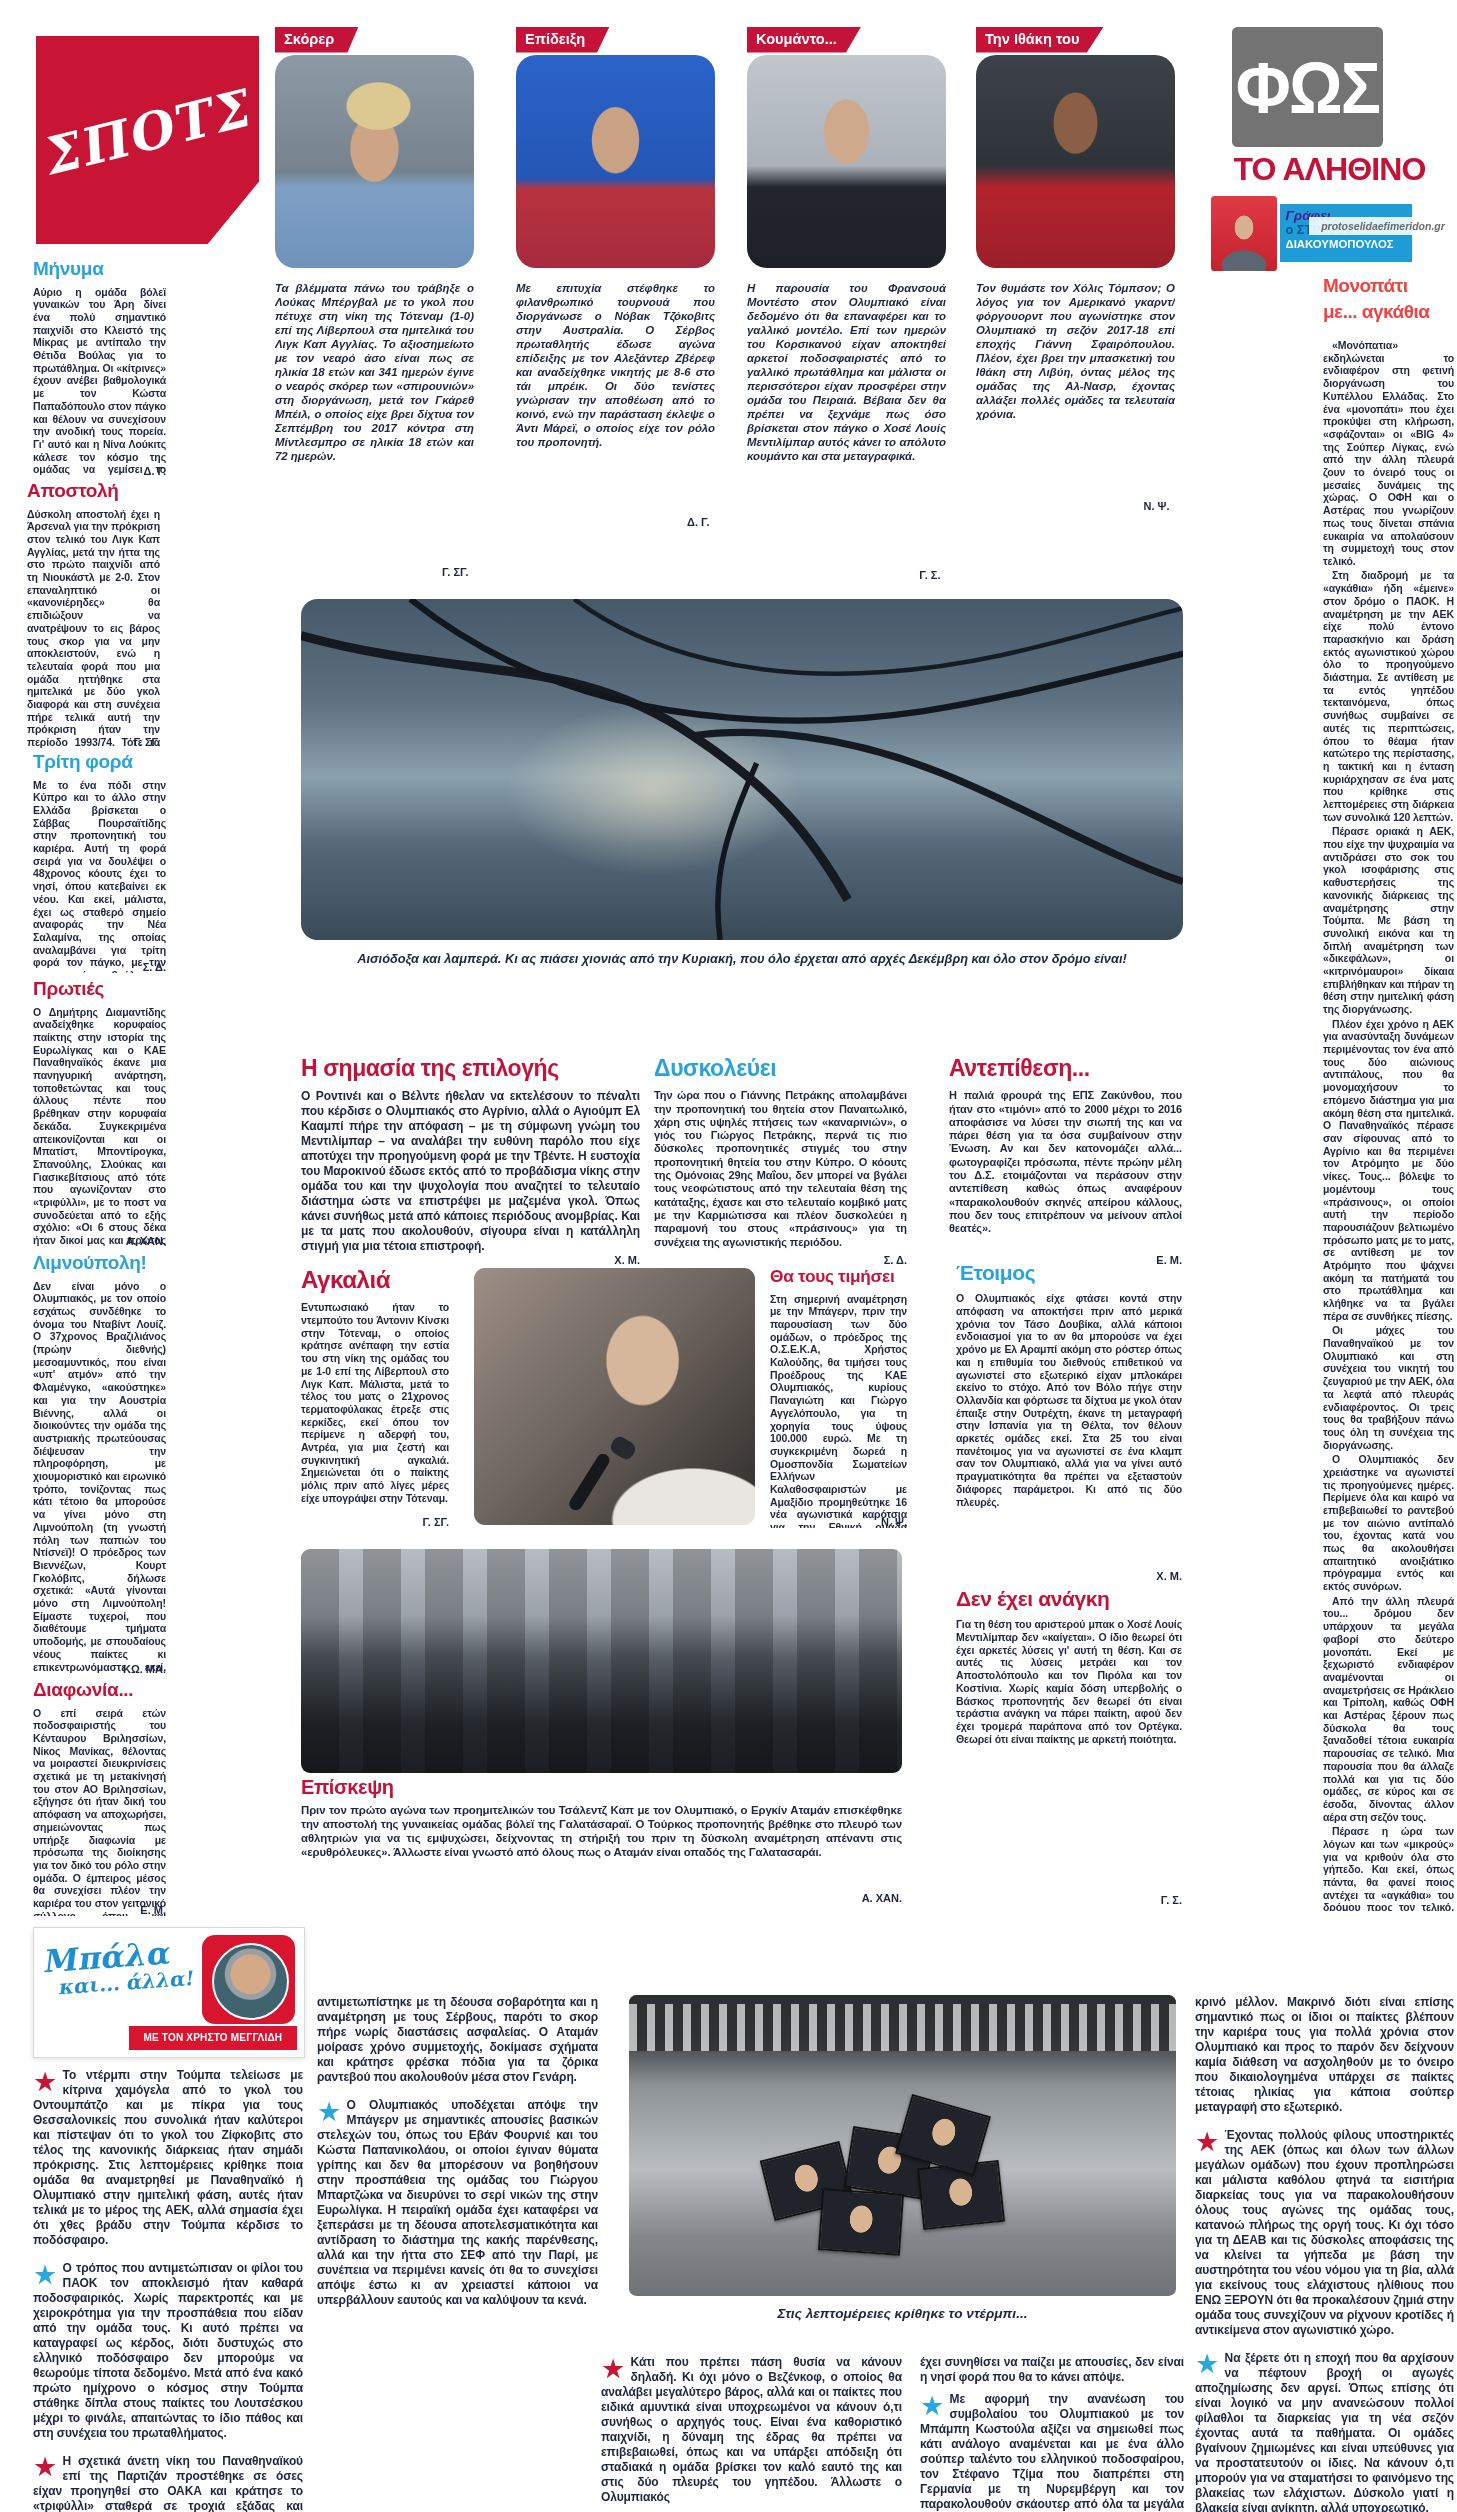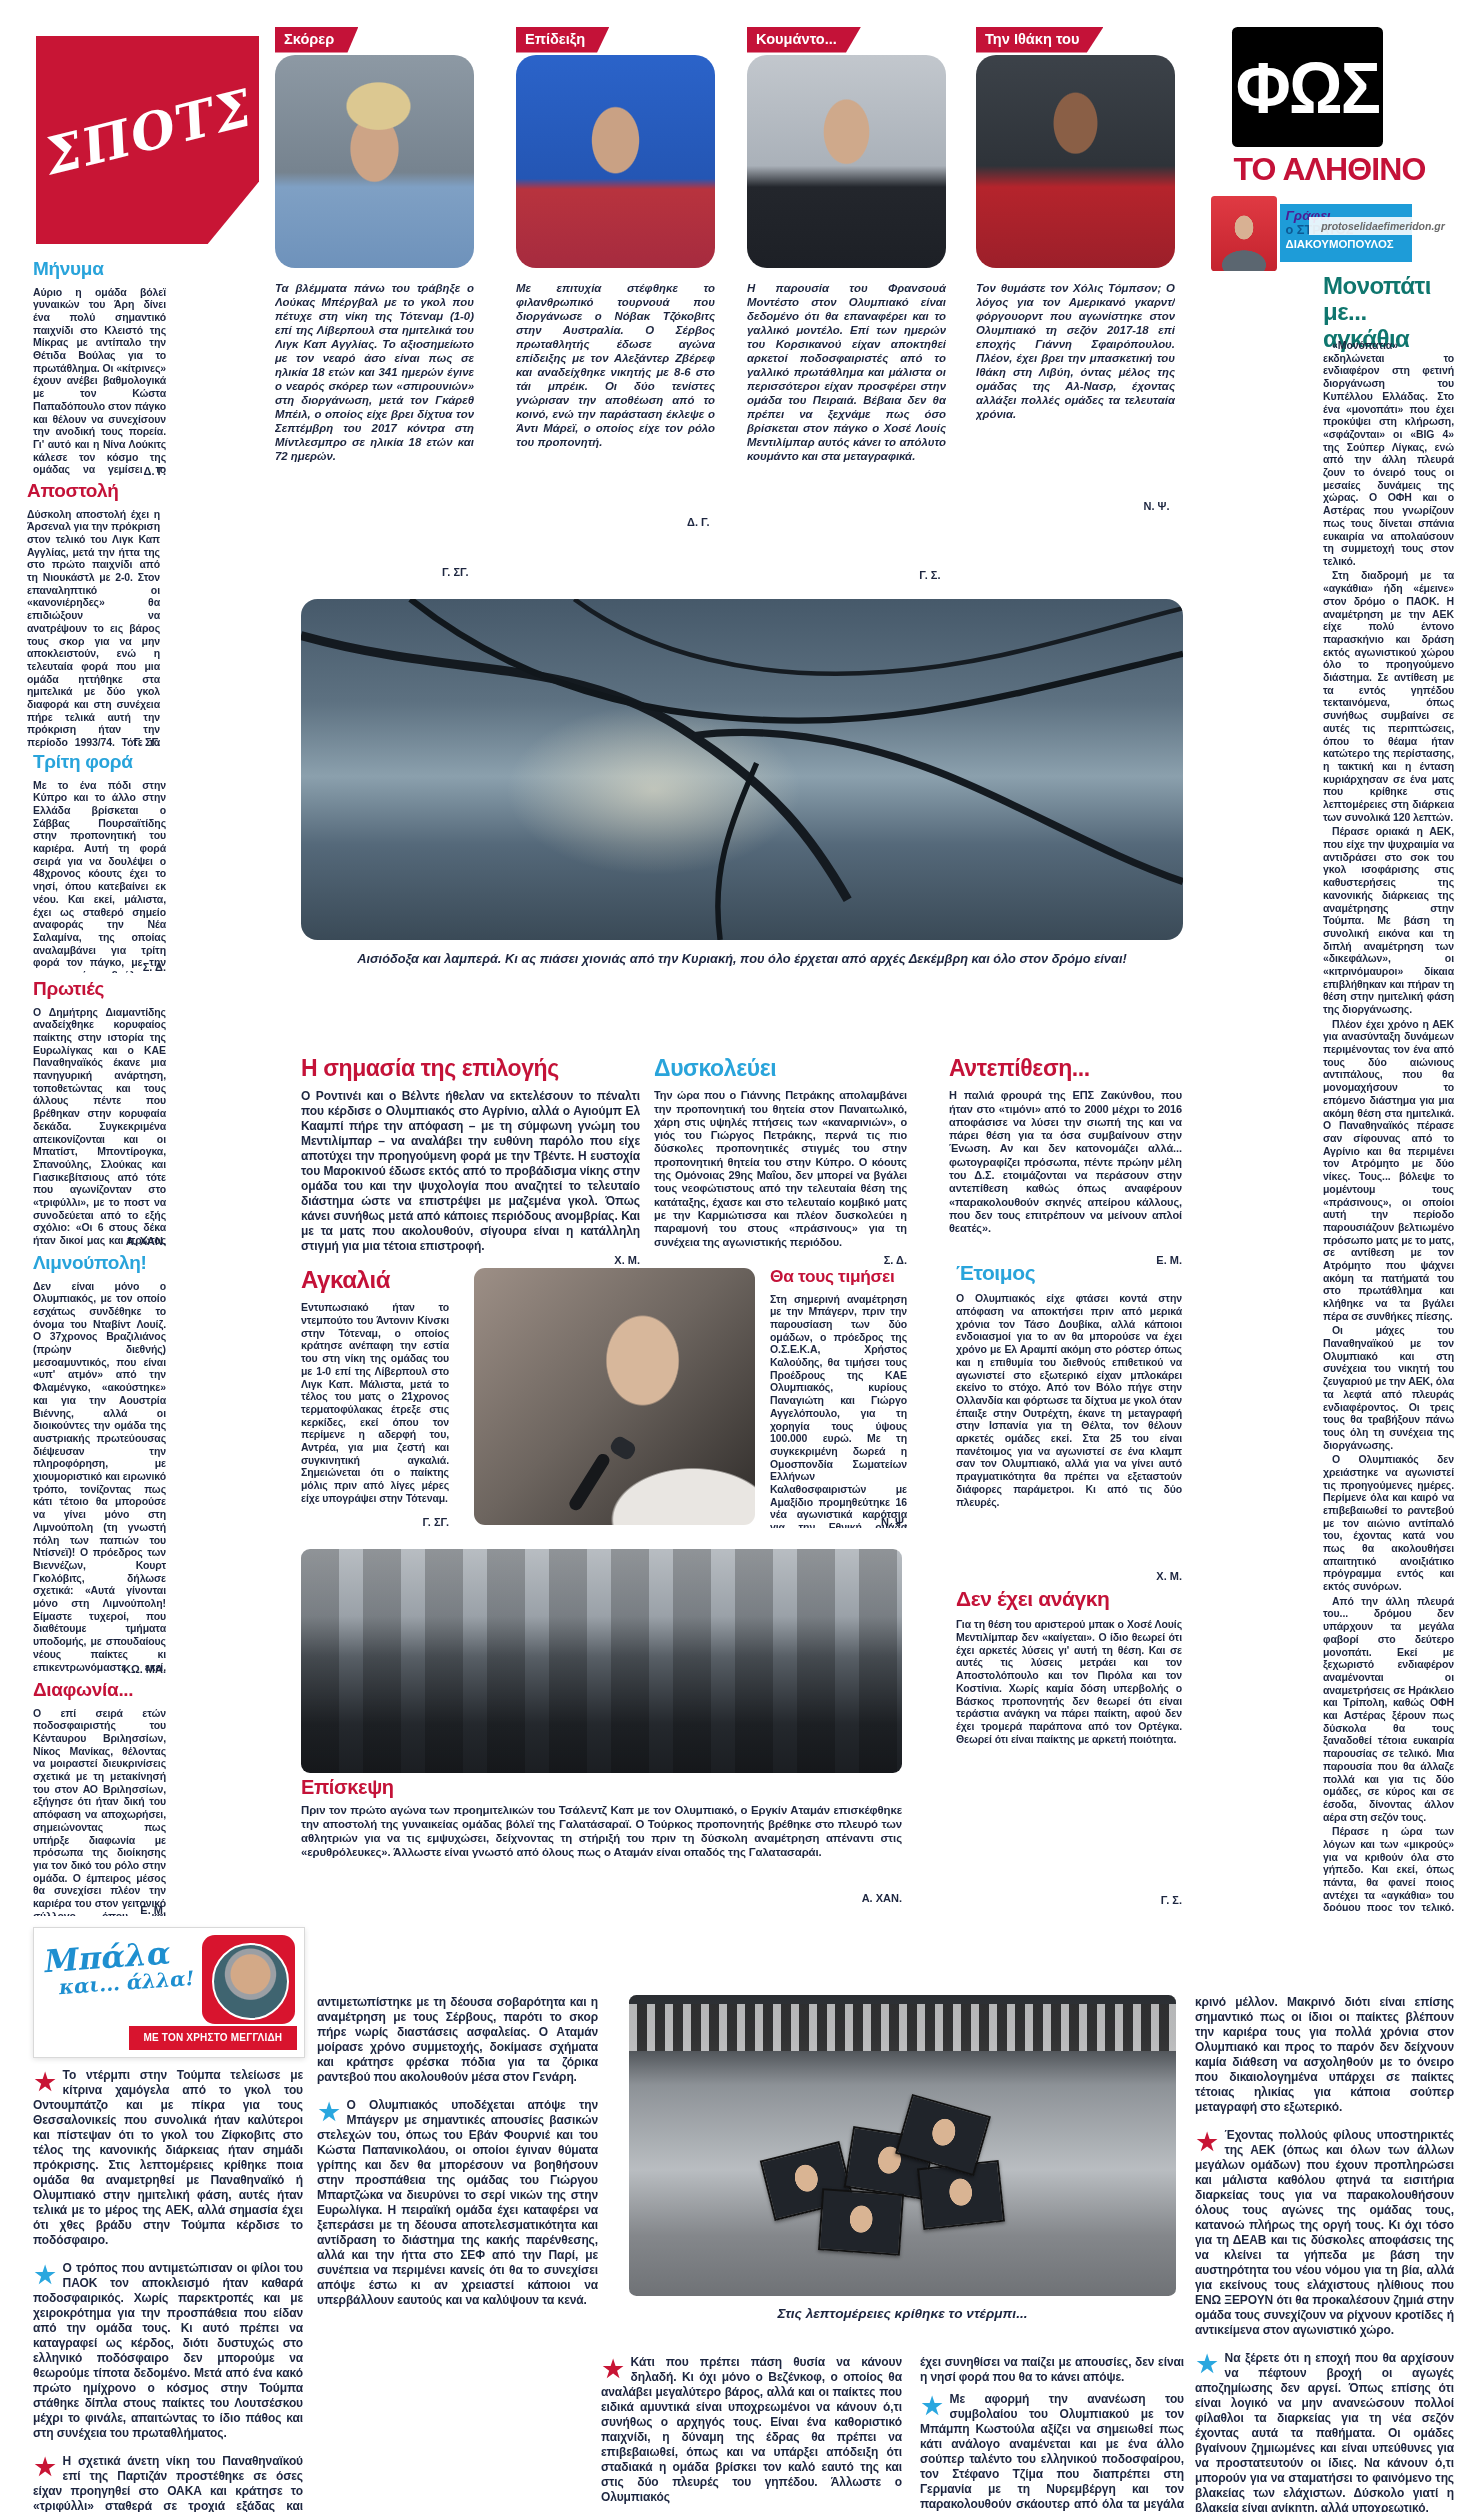--- a/index.html
+++ b/index.html
@@ -33,40 +33,40 @@
   .ph-skorer{background:radial-gradient(78px 58px at 52% 24%,#dcc891 0 40%,rgba(0,0,0,0) 42%),
              radial-gradient(56px 77px at 50% 44%,#cda486 0 42%,rgba(0,0,0,0) 44%),
              linear-gradient(180deg,#8d99a4 0%,#76838f 55%,#7fa0c4 62%,#6e92bb 100%);}
   .ph-djokovic{background:radial-gradient(55px 77px at 50% 40%,#c9a184 0 42%,rgba(0,0,0,0) 44%),
              linear-gradient(180deg,#2b63c9 0%,#2456b4 58%,#b8333e 63%,#a62b3f 100%);}
   .ph-montesto{background:radial-gradient(53px 75px at 50% 36%,#cfa98b 0 42%,rgba(0,0,0,0) 44%),
              linear-gradient(180deg,#c2c7cd 0%,#aab1b9 52%,#23262c 62%,#1d2026 100%);}
   .ph-thompson{background:radial-gradient(51px 71px at 50% 32%,#8a5f46 0 42%,rgba(0,0,0,0) 44%),
              linear-gradient(180deg,#3c4249 0%,#2e3339 52%,#b5242c 62%,#9c1f2a 100%);}
   
-  .fos-box{position:absolute;left:1232px;top:27px;width:151px;height:120px;background:#000000;
+  .fos-box{position:absolute;left:1232px;top:27px;width:151px;height:120px;background:#737373;
            border-radius:5.5px;display:flex;align-items:center;justify-content:center;}
   .fos-word{color:#fff;font-size:67px;font-weight:bold;letter-spacing:-1.8px;transform:scaleY(1.08);}
   .fos-tag{position:absolute;left:1201px;top:151px;width:257px;text-align:center;color:#c41238;
            font-size:32px;font-weight:bold;letter-spacing:-0.9px;}
   .author-photo{position:absolute;left:1211px;top:196px;width:66px;height:75px;border-radius:3.6px;
            background:radial-gradient(20px 25.5px at 50% 42%,#d8b193 0 46%,rgba(0,0,0,0) 48%),
            radial-gradient(36px 24px at 50% 92%,#5b6670 0 60%,rgba(0,0,0,0) 62%),
            linear-gradient(180deg,#e03a43,#c4232e);}
   .author-box{position:absolute;left:1280px;top:204px;width:132px;height:58px;background:#1e9cd8;
            padding:3.6px 5.5px;box-sizing:border-box;}
   .author-l1{color:#4c1d95;font-size:13.7px;font-weight:bold;font-style:italic;line-height:15.5px;}
   .author-l2{color:#0d5a94;font-size:12.8px;font-weight:bold;line-height:14.6px;}
   .author-l3{color:#fff;font-size:11.4px;font-weight:bold;line-height:13.7px;}
   .watermark{position:absolute;left:1309px;top:217px;width:148px;height:18px;
            background:rgba(255,255,255,.88);color:#6a6a6a;font-size:10.5px;font-weight:bold;
            line-height:18px;text-align:center;font-style:italic;}
   
-  .monopati-title{position:absolute;left:1323px;top:273px;width:133px;font-size:24px;line-height:26.4px;
-           font-weight:bold;color:#0f766e;letter-spacing:-0.5px;}
+  .monopati-title{position:absolute;left:1323px;top:273px;width:133px;font-size:19px;line-height:26.4px;
+           font-weight:bold;color:#ef4444;letter-spacing:-0.5px;}
   .monopati-body{position:absolute;left:1323px;top:339px;width:131px;height:1572px;overflow:hidden;}
   .monopati-body p{margin:0 0 1.8px 0;text-indent:9px;}
   
   .landscape{position:absolute;left:301px;top:599px;width:882px;height:341px;border-radius:16.4px;
            overflow:hidden;
            background:radial-gradient(237px 137px at 40% 56%,rgba(255,243,210,.5),rgba(0,0,0,0) 62%),
            linear-gradient(180deg,#46596a 0%,#5d7181 30%,#8ba0ad 52%,#55697a 72%,#3a4a57 100%);}
   .landscape svg{position:absolute;left:0;top:0;}
   .land-cap{position:absolute;left:301px;top:951px;width:882px;text-align:center;font-size:12.8px;
            font-weight:bold;font-style:italic;color:#1d2640;}

